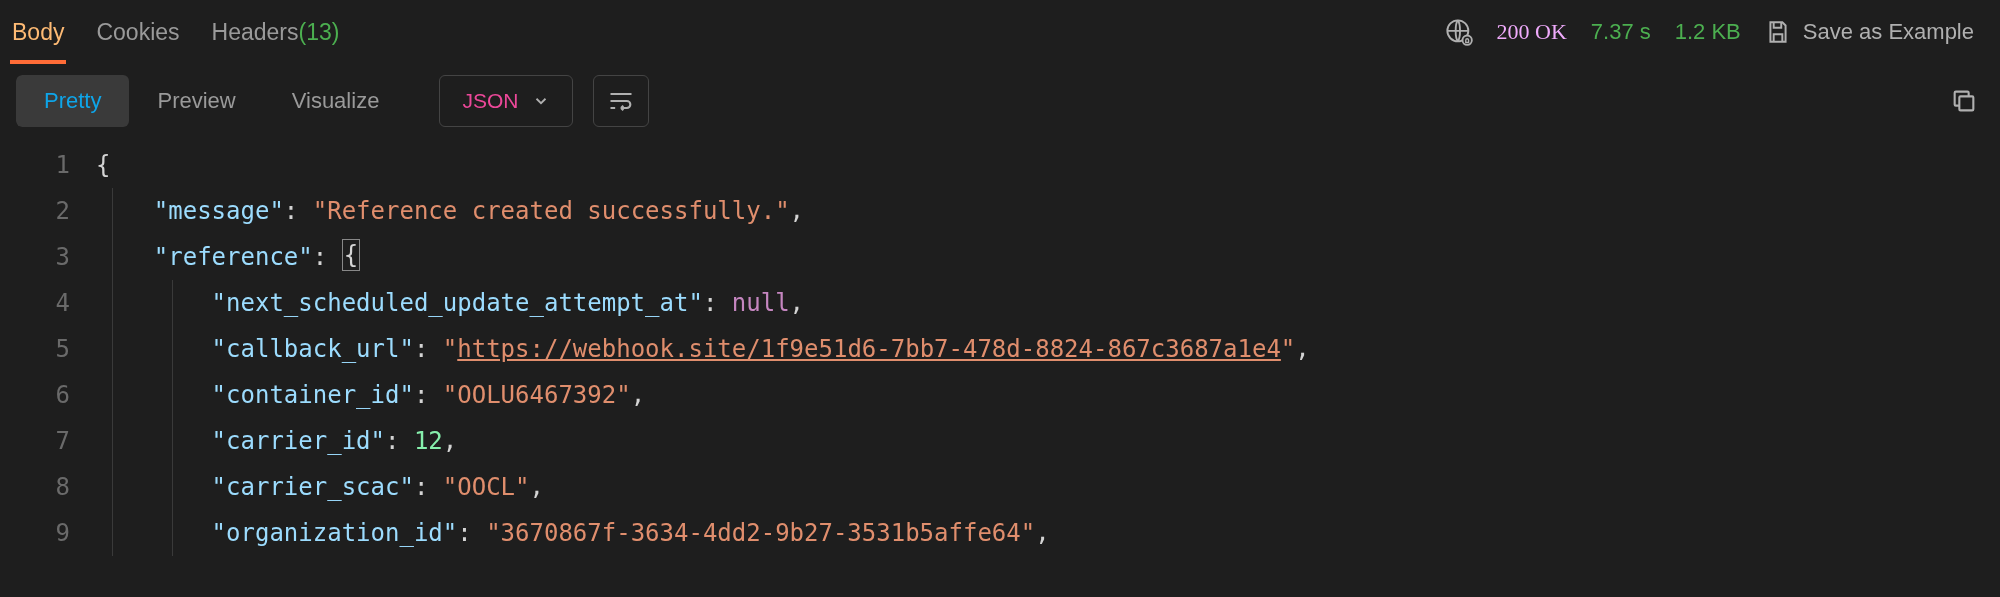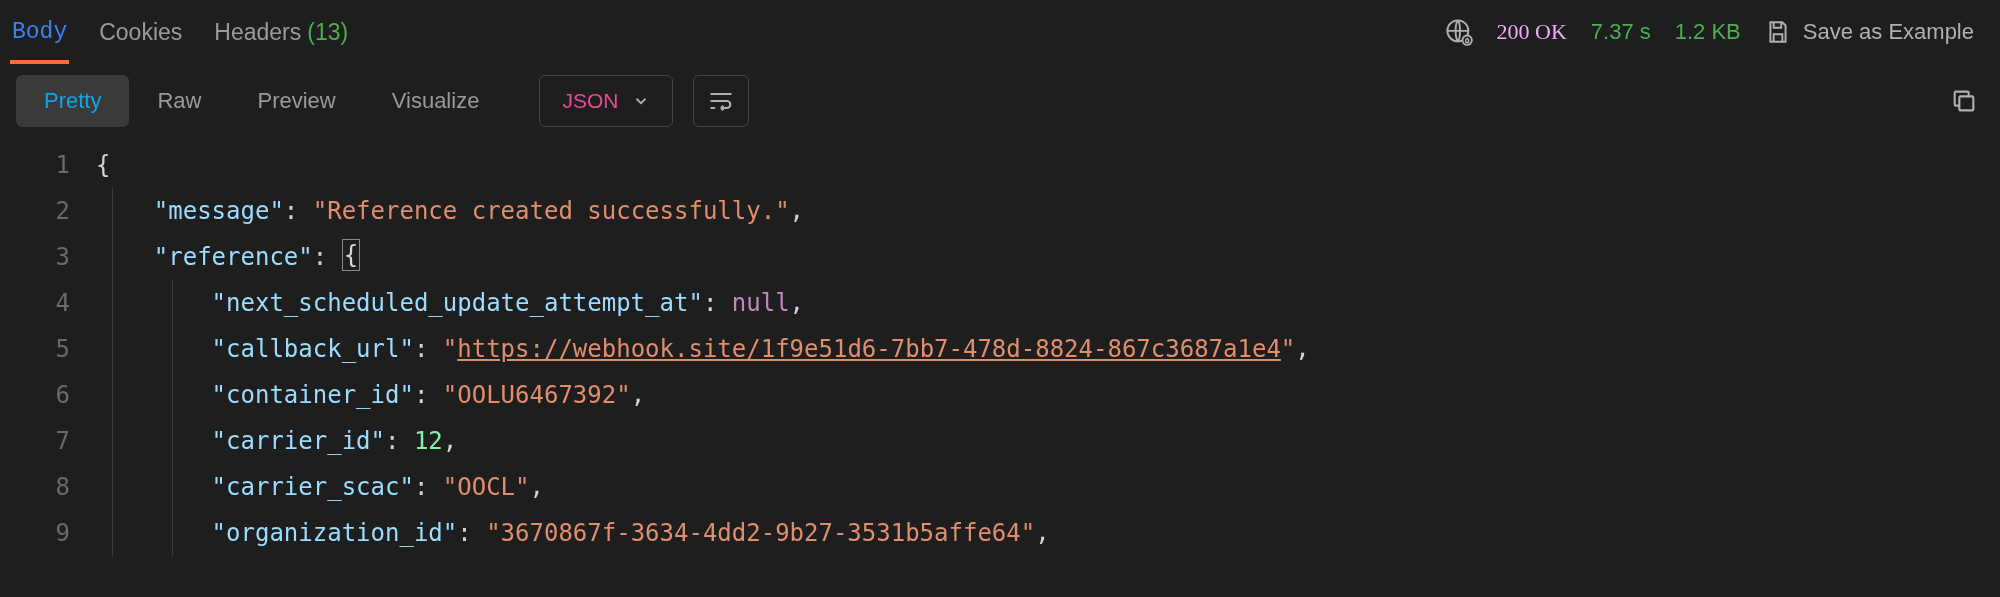--- a/index.html
+++ b/index.html
@@ -28,33 +28,32 @@
     display: flex;
     align-items: center;
     height: 100%;
     font-size: 23px;
     color: #9a9a9a;
     cursor: pointer;
     padding: 0 2px;
     position: relative;
   }
   .top-tab.active {
-    color: #3b82f6;
-    font-family: Liberation Mono, monospace;
+    color: #fdba74;
   }
   .top-tab.active::after {
     content: "";
     position: absolute;
     bottom: 0;
     left: 0;
     right: 0;
     height: 4px;
     background: #ff6c37;
   }
-  .tab-count { color: #4caf50; margin-left: 6px; }
+  .tab-count { color: #4caf50; }
 
   .top-tabs-right {
     margin-left: auto;
     display: flex;
     align-items: center;
     gap: 24px;
     font-size: 22px;
     padding-right: 16px;
   }
   .status-code { color: #f0abfc; font-family: Liberation Serif, serif; }
@@ -219,21 +218,20 @@
         </svg>
       </span>
       <span>Save as Example</span>
     </div>
   </div>
 </div>
 
 <div class="toolbar">
   <div class="view-tabs">
     <div class="view-tab active">Pretty</div>
-    <div class="view-tab">Raw</div>
     <div class="view-tab">Preview</div>
     <div class="view-tab">Visualize</div>
   </div>
 
   <div class="format-select">
     <span>JSON</span>
     <span>
       <svg class="icon-svg" width="18" height="18" viewBox="0 0 24 24" fill="none" stroke="#b0b0b0" stroke-width="2.4">
         <path d="M6 9l6 6 6-6"></path>
       </svg>

